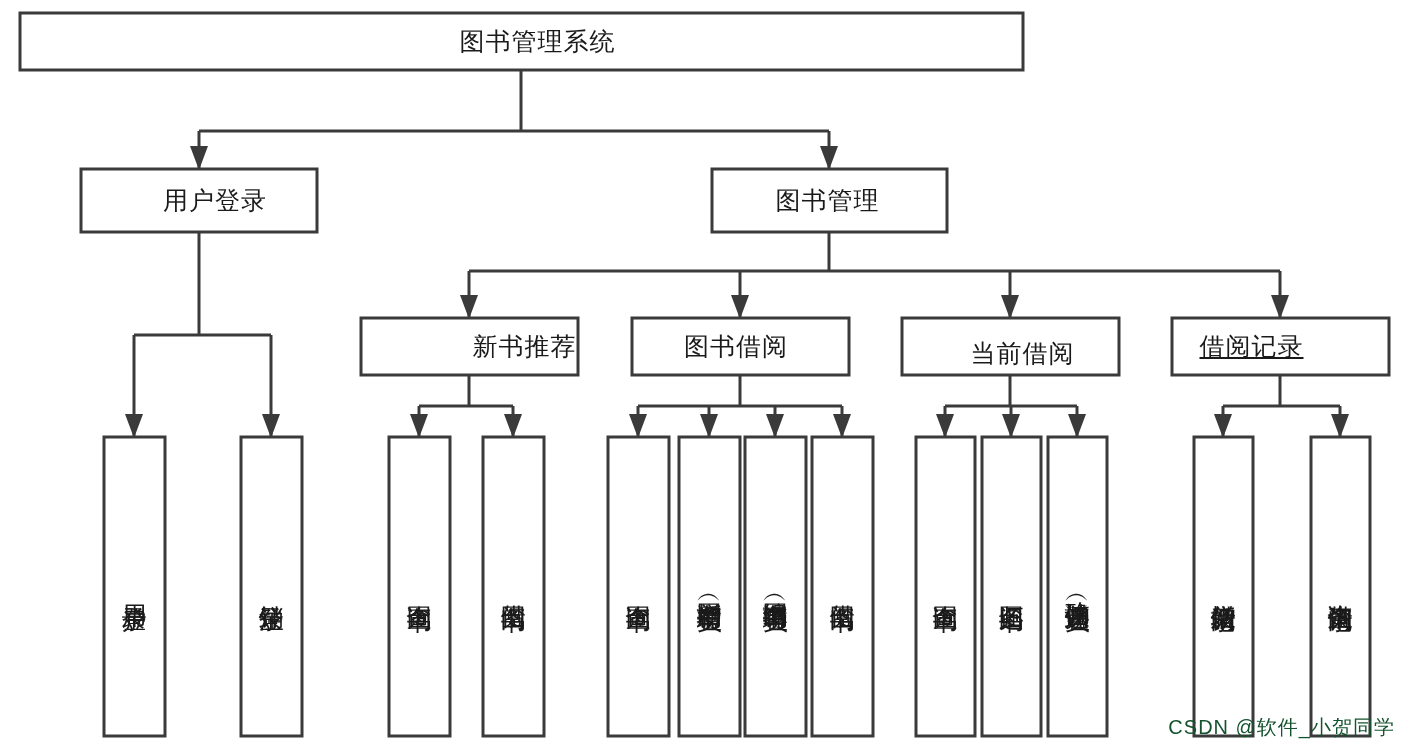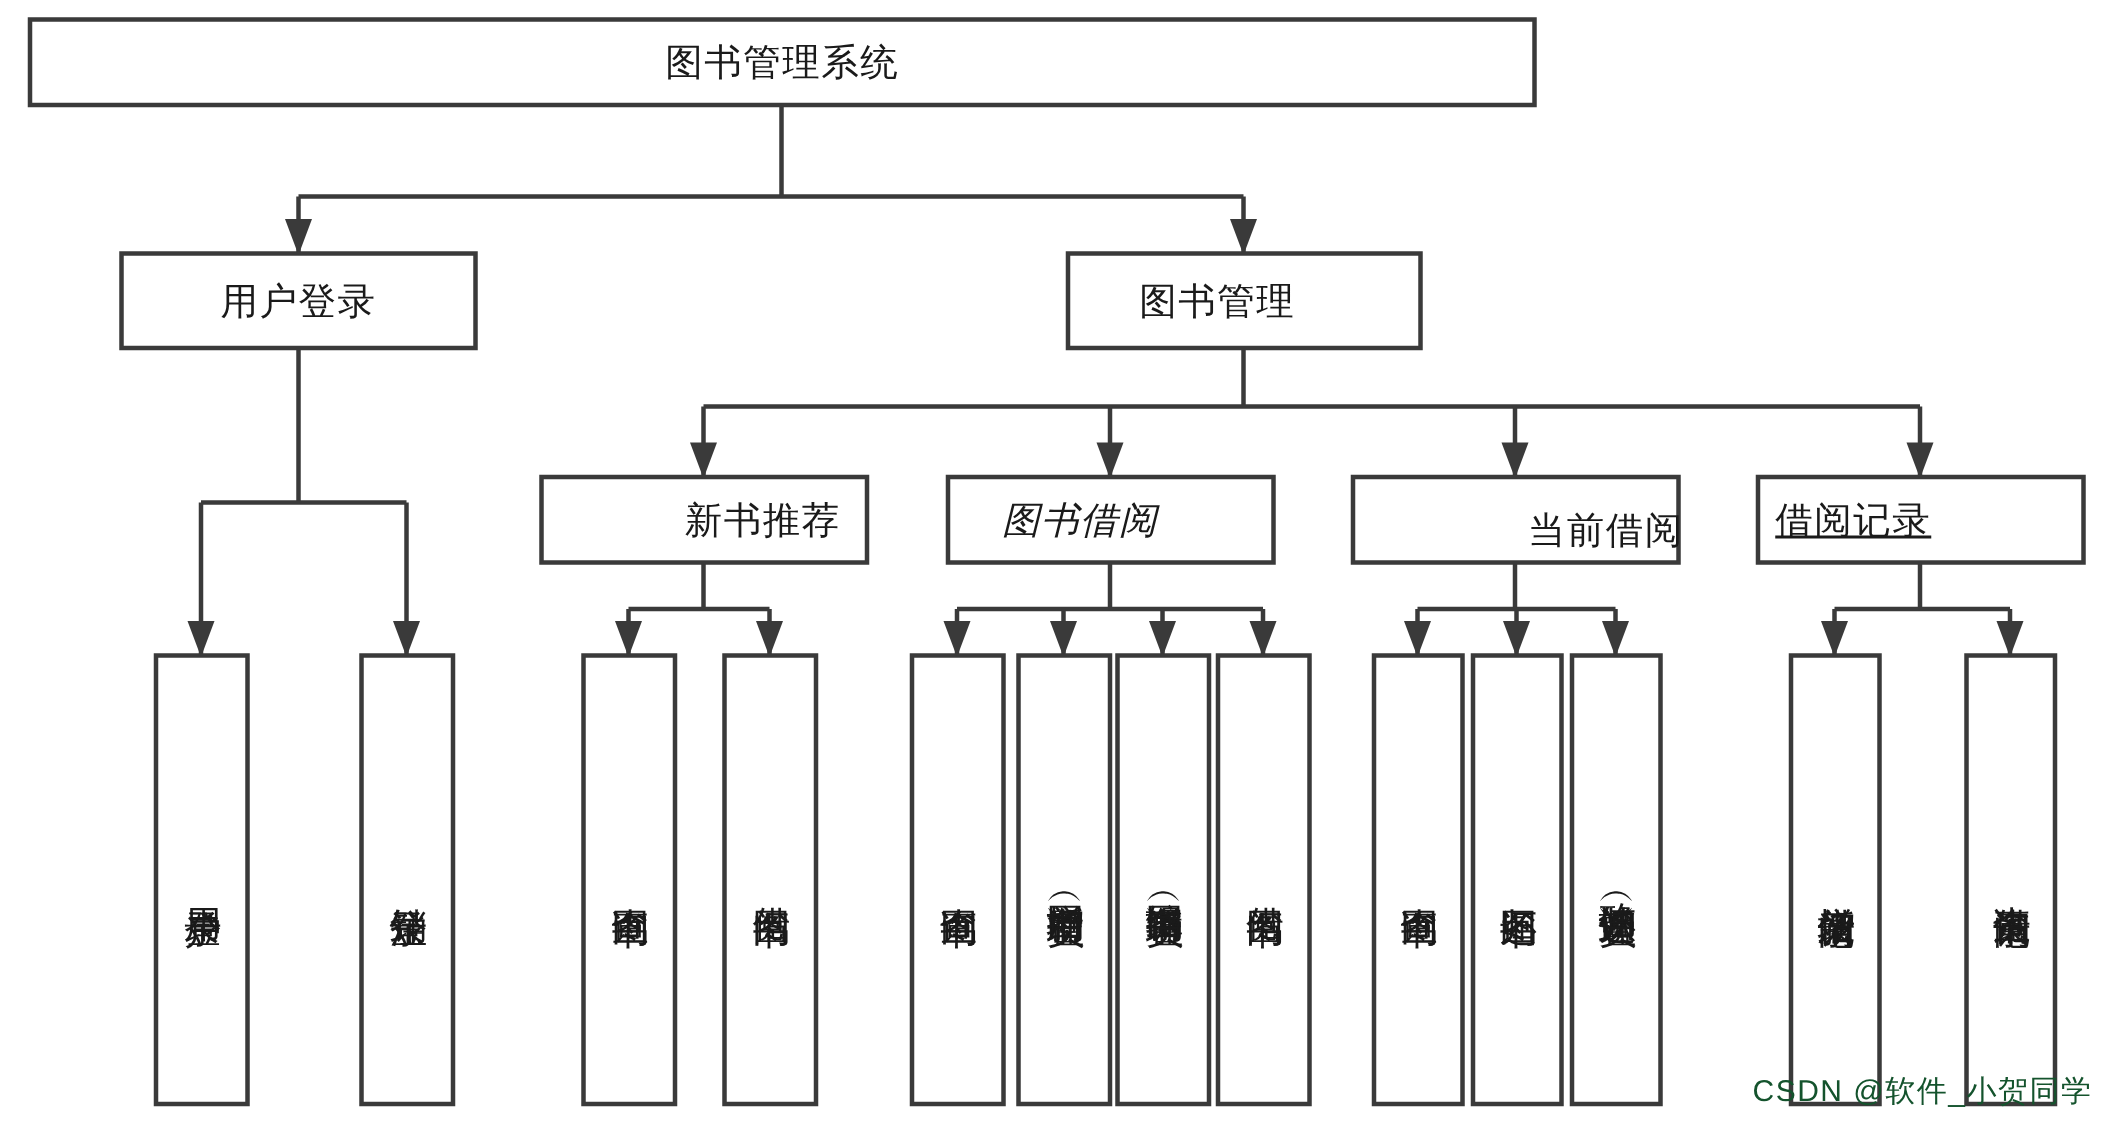--- a/index.html
+++ b/index.html
@@ -41,20 +41,21 @@
   .hlabel-wrap{
     position:absolute;
     display:flex;
     align-items:center;
     justify-content:center;
     font-size:25px;
     color:#1a1a1a;
     letter-spacing:1px;
     white-space:nowrap;
     pointer-events:none;
+    margin-left:16px;
   }
   .watermark{
     position:absolute;
     right:10px;
     bottom:6px;
     font-size:20px;
     color:#14532d;
     letter-spacing:1px;
     user-select:none;
     white-space:nowrap;
@@ -140,22 +141,22 @@
         <rect x="1048" y="437" width="59" height="299" class="node-rect"></rect>
         <rect x="1194" y="437" width="59" height="299" class="node-rect"></rect>
         <rect x="1311" y="437" width="59" height="299" class="node-rect"></rect>
       </g>
   </svg>
   <div id="labels-layer">
       <div class="hlabel-wrap" style="left: 20px; top: 13px; width: 1003px; height: 57px;">图书管理系统</div>
       <div class="hlabel-wrap" style="left: 81px; top: 169px; width: 236px; height: 63px;">用户登录</div>
       <div class="hlabel-wrap" style="left: 712px; top: 169px; width: 199px; height: 63px;">图书管理</div>
       <div class="hlabel-wrap" style="left: 361px; top: 318px; width: 217px; height: 57px; padding-left: 39px;">新书推荐</div>
-      <div class="hlabel-wrap" style="left: 632px; top: 318px; width: 176px; height: 57px; font-style: italic;">图书借阅</div>
-      <div class="hlabel-wrap" style="left: 926px; top: 318px; width: 217px; height: 70px; padding-left: 36px;">当前借阅</div>
+      <div class="hlabel-wrap" style="left: 632px; top: 318px; width: 176px; height: 57px;">图书借阅</div>
+      <div class="hlabel-wrap" style="left: 862px; top: 318px; width: 217px; height: 70px; padding-left: 36px;">当前借阅</div>
       <div class="hlabel-wrap" style="left: 1108px; top: 318px; width: 255px; height: 57px; text-decoration: underline;">借阅记录</div>
       <div class="vlabel-wrap" style="left: 104px; top: 437px; width: 61px; height: 299px;">用户登录</div>
       <div class="vlabel-wrap" style="left: 241px; top: 437px; width: 61px; height: 299px;">注销登录</div>
       <div class="vlabel-wrap" style="left: 389px; top: 437px; width: 61px; height: 299px;">查询图书</div>
       <div class="vlabel-wrap" style="left: 483px; top: 437px; width: 61px; height: 299px;">借阅图书</div>
       <div class="vlabel-wrap" style="left: 608px; top: 437px; width: 61px; height: 299px;">查询图书</div>
       <div class="vlabel-wrap" style="left: 679px; top: 437px; width: 61px; height: 299px;">新增图书（管理员）</div>
       <div class="vlabel-wrap" style="left: 745px; top: 437px; width: 61px; height: 299px;">编辑图书（管理员）</div>
       <div class="vlabel-wrap" style="left: 812px; top: 437px; width: 61px; height: 299px;">借阅图书</div>
       <div class="vlabel-wrap" style="left: 916px; top: 437px; width: 59px; height: 299px;">查询图书</div>

